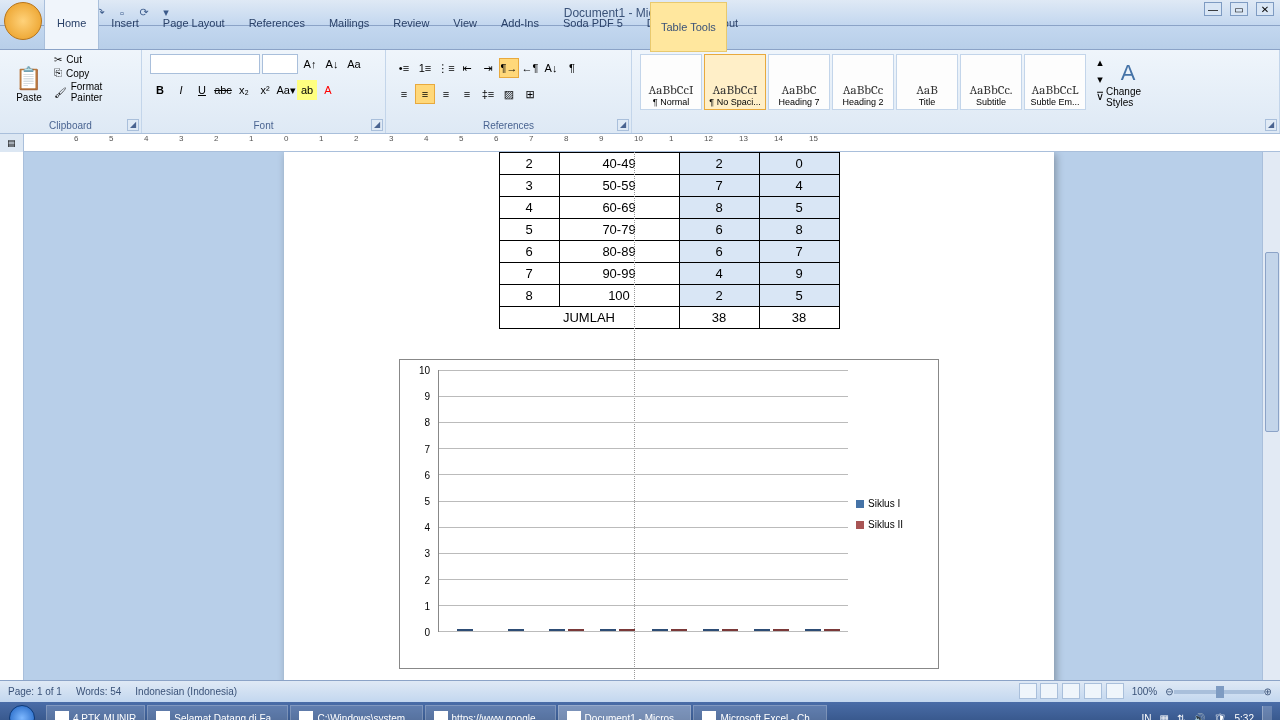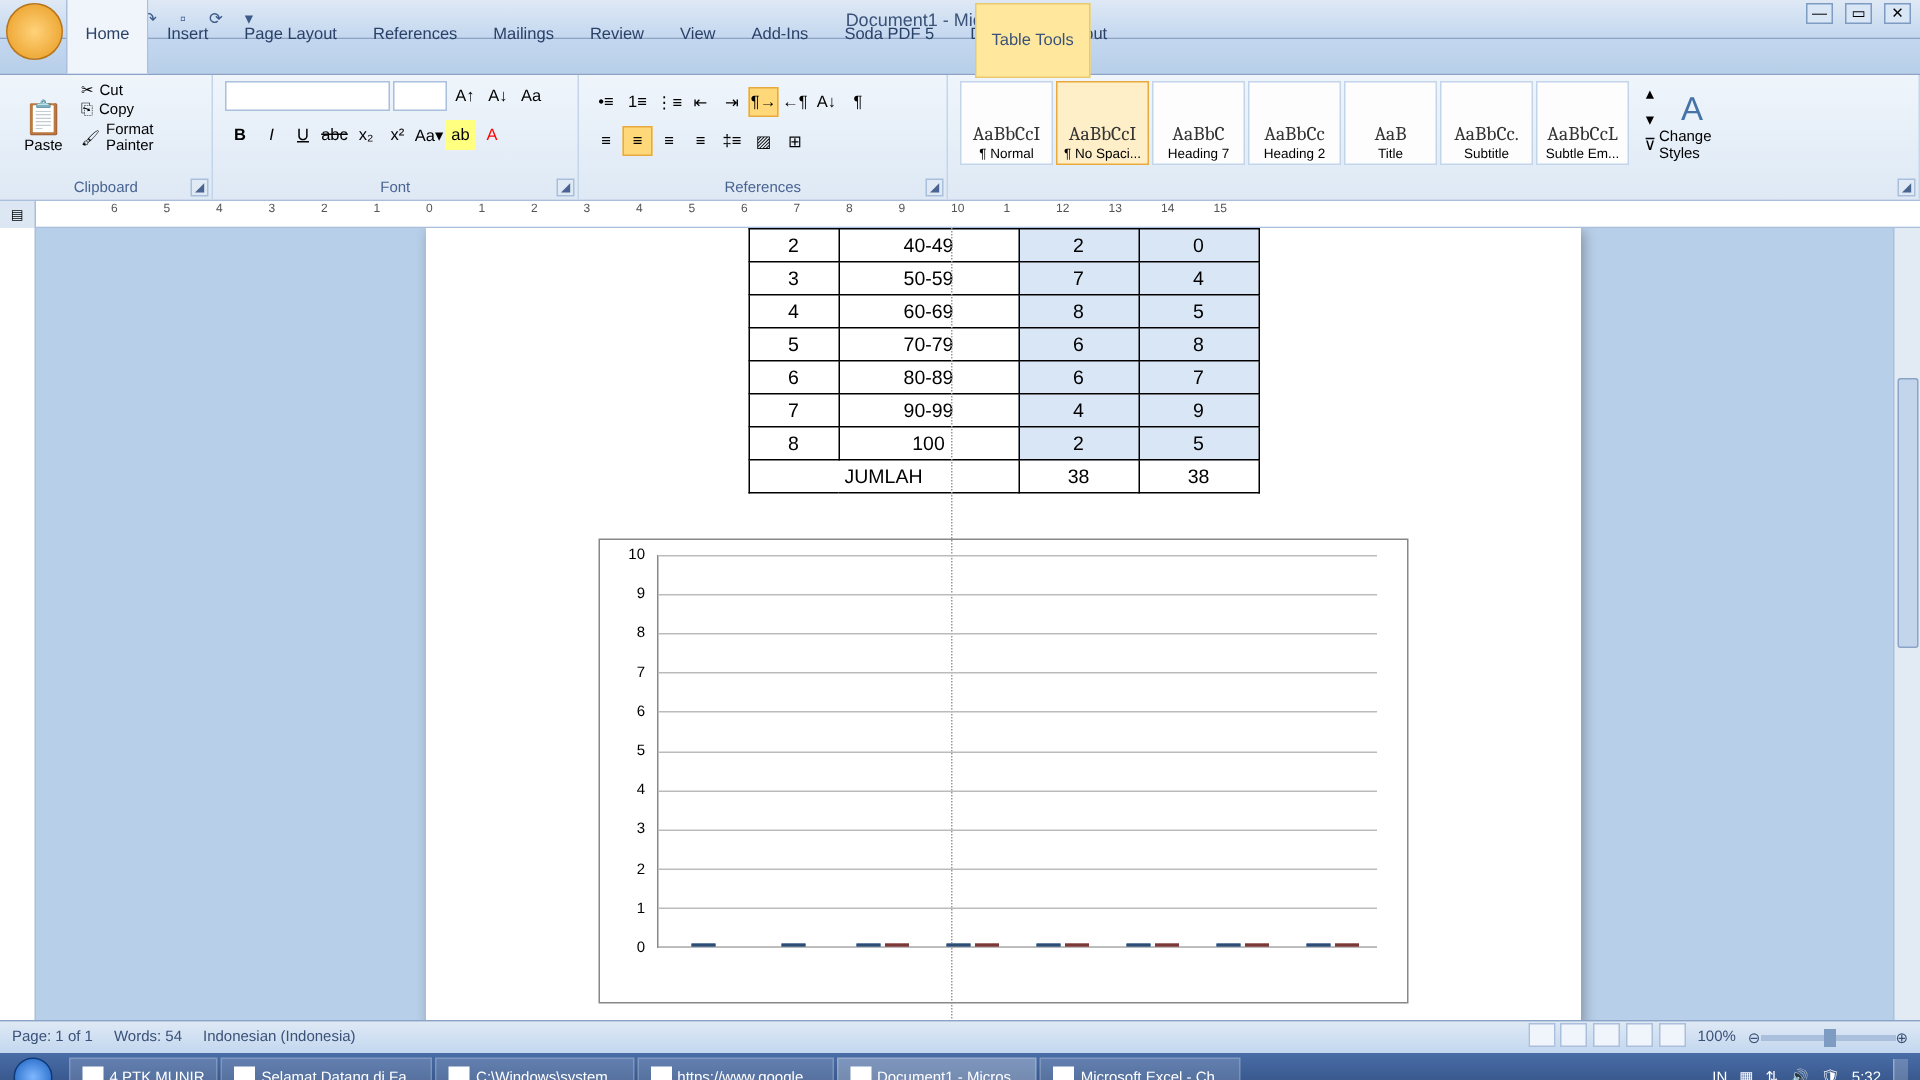--- a/index.html
+++ b/index.html
@@ -401,20 +401,30 @@
               <div class="bar-group" style="left: 75%;">
                 <div class="bar s1" style="height: 40%;"></div>
                 <div class="bar s2" style="height: 90%;"></div>
               </div>
               <div class="bar-group" style="left: 87.5%;">
                 <div class="bar s1" style="height: 20%;"></div>
                 <div class="bar s2" style="height: 50%;"></div>
               </div>
             </div>
         </div>
+        <div class="legend" id="legend">
+            <div class="legend-item">
+              <span class="legend-sw" style="background:#4573a7"></span>
+              <span>Siklus I</span>
+            </div>
+            <div class="legend-item">
+              <span class="legend-sw" style="background:#a85454"></span>
+              <span>Siklus II</span>
+            </div>
+          </div>
       </div>
     </div>
   </div>
   <div class="scrollbar">
     <div class="scroll-thumb"></div>
   </div>
 </div>
 
 <div class="status-bar">
   <span>Page: 1 of 1</span>

